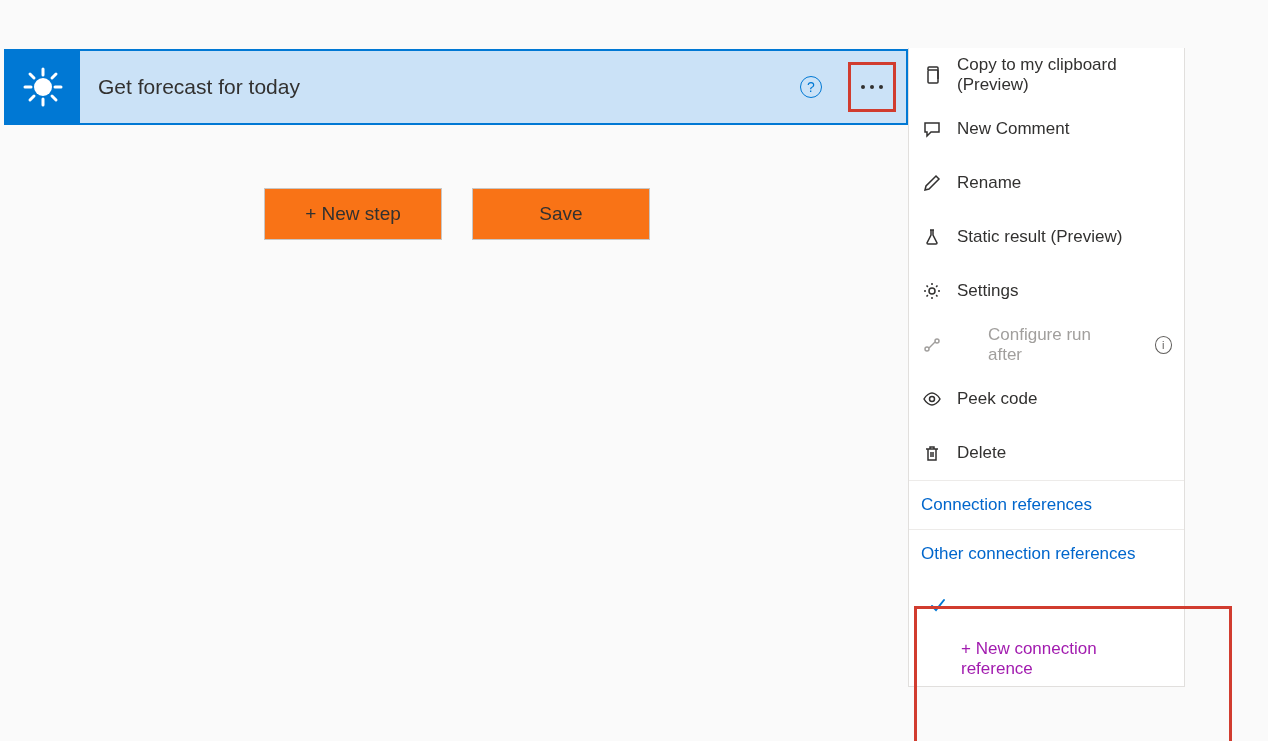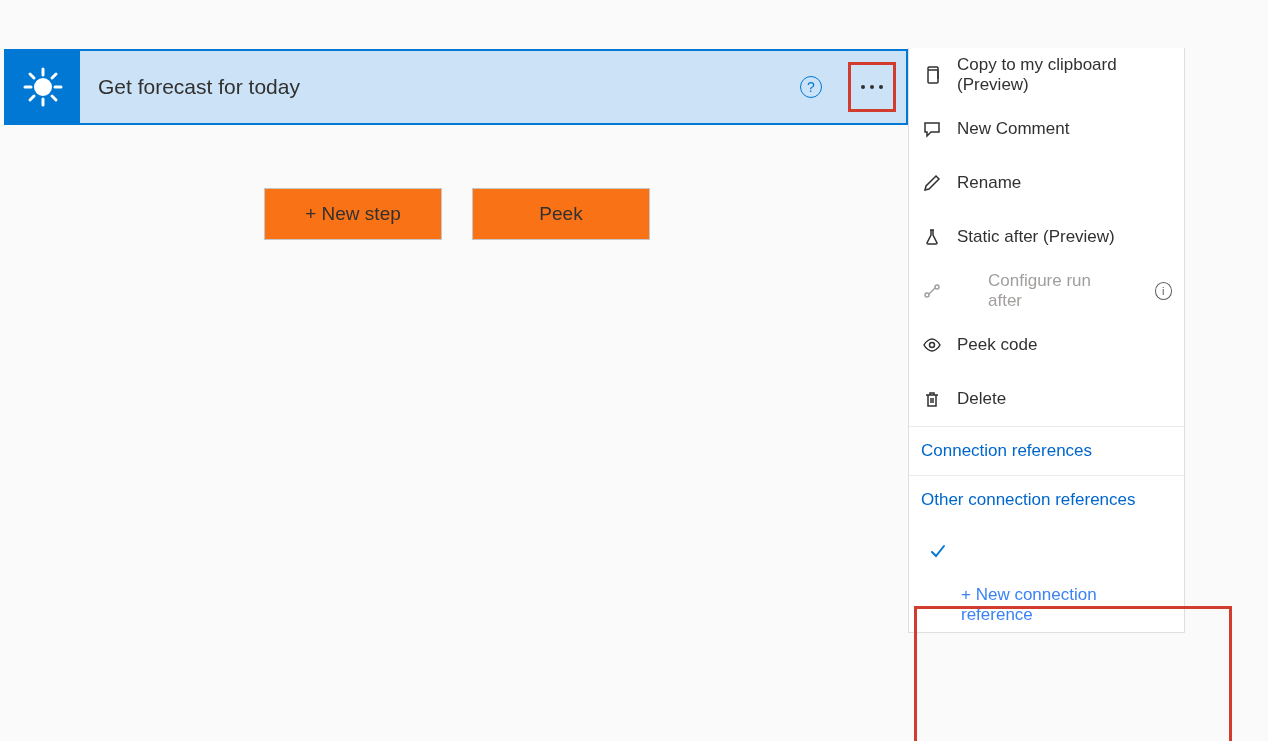--- a/index.html
+++ b/index.html
@@ -145,21 +145,21 @@
   .conn-item .check {
     width: 22px; height: 22px;
     margin-right: 12px;
     display:flex;align-items:center;justify-content:center;
   }
   .conn-new {
     display:flex;align-items:center;
     height: 54px;
     padding: 0 12px 0 52px;
     font-size: 17px;
-    color:#3b82f6;
+    color:#a21caf;
     cursor:pointer;
   }
 
   .highlight-box {
     position: absolute;
     border: 3px solid #d13c2f;
     pointer-events: none;
   }
 
   svg { display:block; }
@@ -194,21 +194,21 @@
           <div class="dot"></div>
       </div>
     </div>
   </div>
 
   <div class="btn-row">
     <div class="flow-btn">
       <span>+ New step</span>
     </div>
     <div class="flow-btn">
-      <span>Peek</span>
+      <span>Save</span>
     </div>
   </div>
 
   <div class="context-panel">
 
     <div class="menu-item">
       <span class="menu-icon">
         <svg width="20" height="20" viewBox="0 0 20 20" fill="none" stroke="#323130" stroke-width="1.5">
           <rect x="6" y="5" width="10" height="13" rx="1"></rect>
           <path d="M6 5 V3 a1 1 0 0 1 1-1 h8 a1 1 0 0 1 1 1 v11"></path>
@@ -235,23 +235,32 @@
       <span>Rename</span>
     </div>
 
 
     <div class="menu-item">
       <span class="menu-icon">
         <svg width="20" height="20" viewBox="0 0 20 20" fill="none" stroke="#323130" stroke-width="1.5">
           <path d="M8 3 h4 M9 3 v5 l-4 8 a1 1 0 0 0 1 1 h8 a1 1 0 0 0 1-1 l-4-8 v-5"></path>
         </svg>
       </span>
-      <span>Static after (Preview)</span>
-    </div>
-
+      <span>Static result (Preview)</span>
+    </div>
+
+    <div class="menu-item">
+      <span class="menu-icon">
+        <svg width="20" height="20" viewBox="0 0 20 20" fill="none" stroke="#323130" stroke-width="1.5">
+          <circle cx="10" cy="10" r="3"></circle>
+          <path d="M10 2 v2 M10 16 v2 M2 10 h2 M16 10 h2 M4.5 4.5 l1.4 1.4 M14.1 14.1 l1.4 1.4 M4.5 15.5 l1.4-1.4 M14.1 5.9 l1.4-1.4"></path>
+        </svg>
+      </span>
+      <span>Settings</span>
+    </div>
 
     <div class="menu-item disabled">
       <span class="menu-icon">
         <svg width="20" height="20" viewBox="0 0 20 20" fill="none" stroke="#a19f9d" stroke-width="1.5">
           <circle cx="5" cy="14" r="2"></circle>
           <circle cx="15" cy="6" r="2"></circle>
           <path d="M7 13 l6-6"></path>
         </svg>
       </span>
       <span>Configure run after</span>

